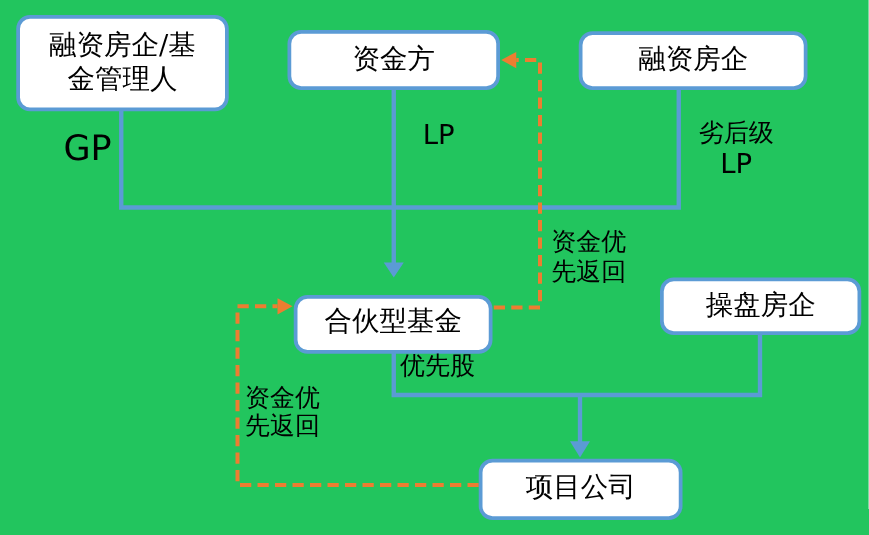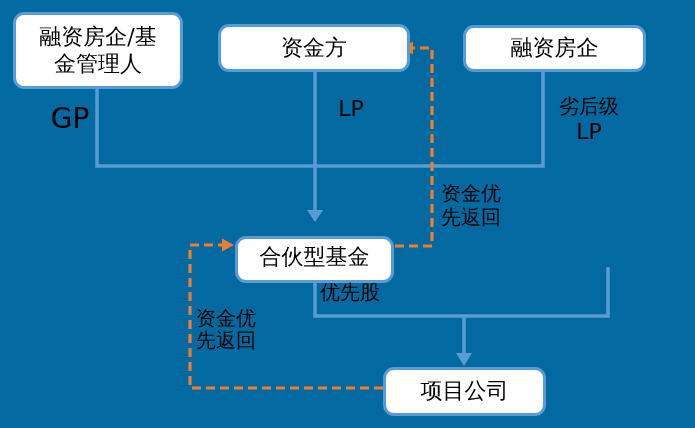--- a/index.html
+++ b/index.html
@@ -4,21 +4,21 @@
 <style>
   html, body {
     margin: 0;
     padding: 0;
     background: #ffffff;
   }
   #canvas {
     position: relative;
     width: 695px;
     height: 428px;
-    background: #0369a1;
+    background: #22c55e;
     font-family: "DejaVu Serif", "Liberation Serif", serif;
     color: #000000;
     overflow: hidden;
   }
   #connectors {
     position: absolute;
     left: 0;
     top: 0;
     width: 695px;
     height: 428px;
@@ -82,26 +82,27 @@
 
     <path d="M383,388 H190 V245 H222" fill="none" stroke="#ED7D31" stroke-width="3.2" stroke-dasharray="9 5"></path>
     <polygon points="222,238.5 222,251.5 234,245" fill="#ED7D31"></polygon>
   </svg>
 
   <div class="box" style="left:13px; top:12px; width:170px; height:77px;">
     <div>融资房企/基</div>
     <div>金管理人</div>
   </div>
 
-  <div class="box" style="left:218px; top:24px; width:192px; height:48px;">资金方</div>
+  <div class="box" style="left:230px; top:24px; width:170px; height:48px;">资金方</div>
 
   <div class="box" style="left:463px; top:25px; width:183px; height:47px;">融资房企</div>
 
   <div class="box" style="left:235px; top:236px; width:159px; height:47px;font-family:Liberation Mono, monospace;">合伙型基金</div>
 
+  <div class="box" style="left:528px; top:222px; width:161px; height:46px;">操盘房企</div>
 
   <div class="box" style="left:383px; top:367px; width:163px; height:49px;">项目公司</div>
 
   <div id="gp-label" class="label sans">GP</div>
 
   <div class="label center" style="left:314px; top:95px; width:74px;">
     <div class="sans lp">LP</div>
   </div>
 
   <div class="label center" style="left:552px; top:95px; width:74px;">

